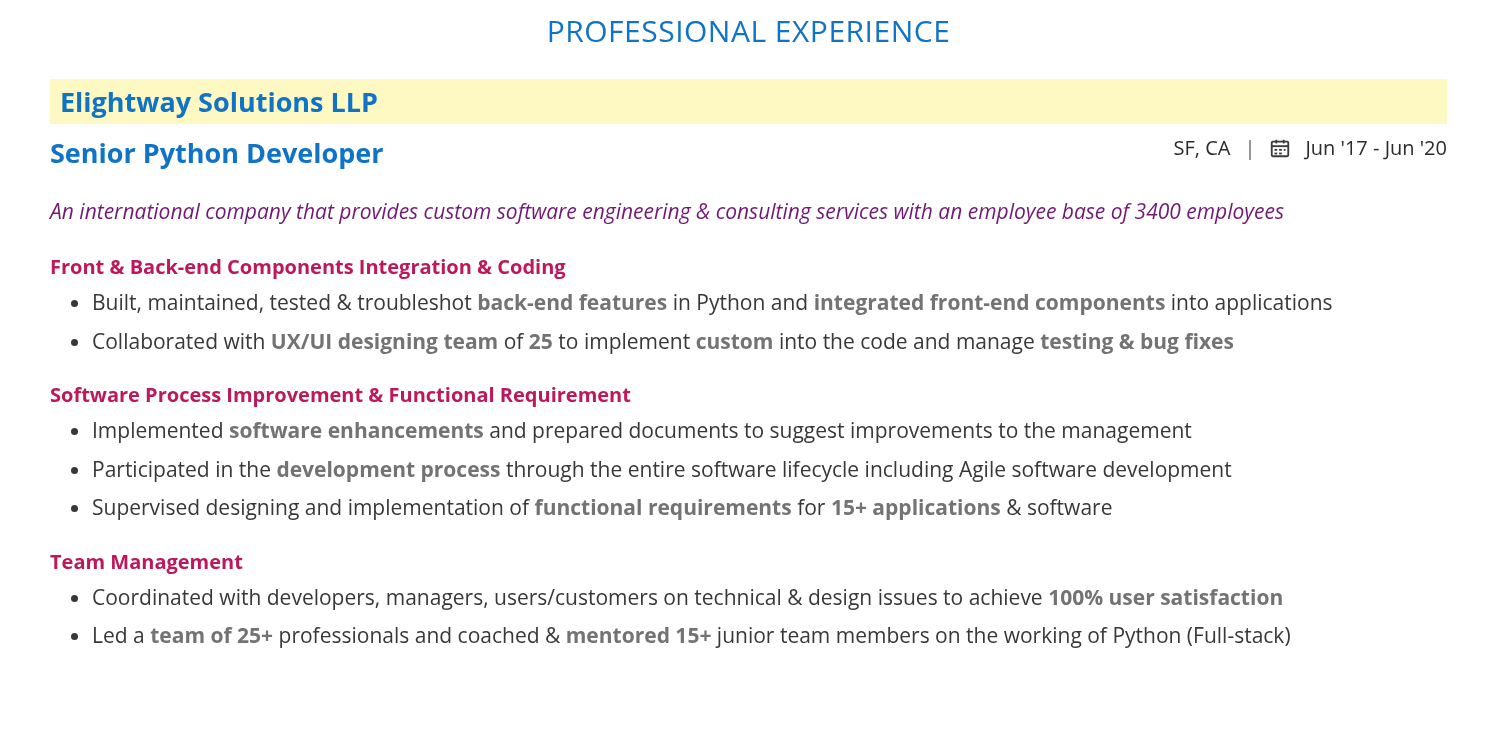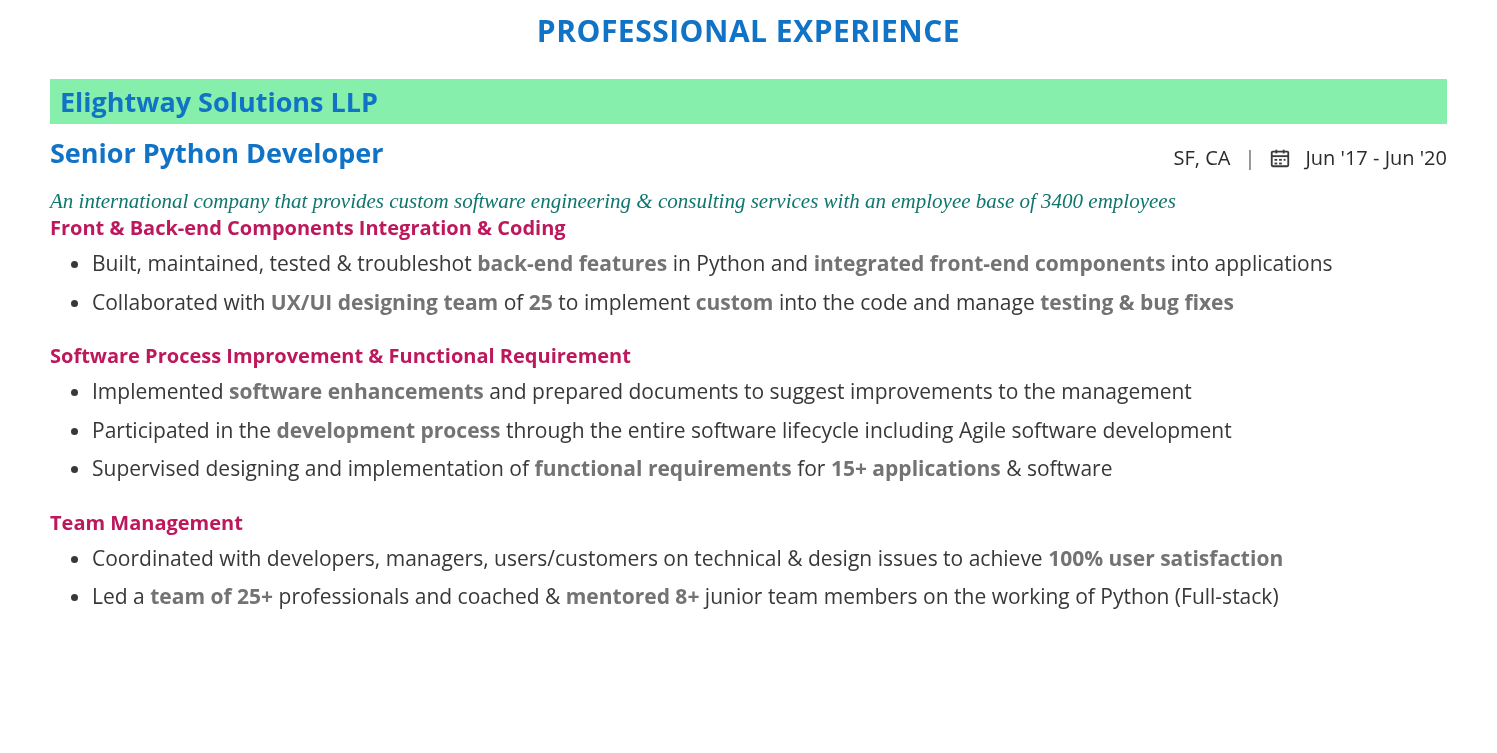--- a/index.html
+++ b/index.html
@@ -6,61 +6,61 @@
   body {
     font-family: "Segoe UI", "Open Sans", Arial, sans-serif;
     background: #ffffff;
     color: #3a3a3a;
     width: 1497px;
     padding: 10px 50px 20px 50px;
   }
   .section-title {
     text-align: center;
     color: #1073c6;
-    font-weight: 700;
+    font-weight: 400;
     font-size: 30px;
     letter-spacing: 0.5px;
     margin-bottom: 28px;
   }
   .company-bar {
-    background: #86efac;
+    background: #fef9c3;
     padding: 4px 10px;
     margin-bottom: 10px;
   }
   .company-name {
     color: #1073c6;
     font-weight: 700;
     font-size: 27px;
   }
   .role-row {
     display: flex;
     justify-content: space-between;
-    align-items: flex-end;
-    margin-bottom: 18px;
+    align-items: flex-start;
+    margin-bottom: 26px;
     gap: 32px;
   }
   .role-title {
     color: #1073c6;
     font-weight: 700;
     font-size: 27px;
   }
   .role-meta {
     color: #2b2b2b;
     font-size: 20px;
     display: flex;
     align-items: center;
     gap: 14px;
   }
   .role-meta .pipe { color: #6a6a6a; }
   .cal-icon { width: 22px; height: 22px; display: inline-block; }
   .summary {
     font-style: italic;
-    color: #0f766e;
+    color: #701a75;
     font-size: 21px;
-    font-family: Liberation Serif, serif;
+    margin-bottom: 28px;
   }
   .subhead {
     font-weight: 700;
     color: #be185d;
     font-size: 20px;
     margin-bottom: 6px;
   }
   .block { margin-bottom: 24px; }
   ul.bullets {
     list-style: disc;
@@ -126,16 +126,16 @@
       <ul class="bullets">
         <li>Implemented <b>software enhancements</b> and prepared documents to suggest improvements to the management</li>
         <li>Participated in the <b>development process</b> through the entire software lifecycle including Agile software development</li>
         <li>Supervised designing and implementation of <b>functional requirements</b> for <b>15+ applications</b> &amp; software</li>
       </ul>
     </div>
     <div class="block">
       <div class="subhead">Team Management</div>
       <ul class="bullets">
         <li>Coordinated with developers, managers, users/customers on technical &amp; design issues to achieve <b>100% user satisfaction</b></li>
-        <li>Led a <b>team of 25+</b> professionals and coached &amp; <b>mentored 8+</b> junior team members on the working of Python (Full-stack)</li>
+        <li>Led a <b>team of 25+</b> professionals and coached &amp; <b>mentored 15+</b> junior team members on the working of Python (Full-stack)</li>
       </ul>
     </div>
   </div>
 
 </body></html>

